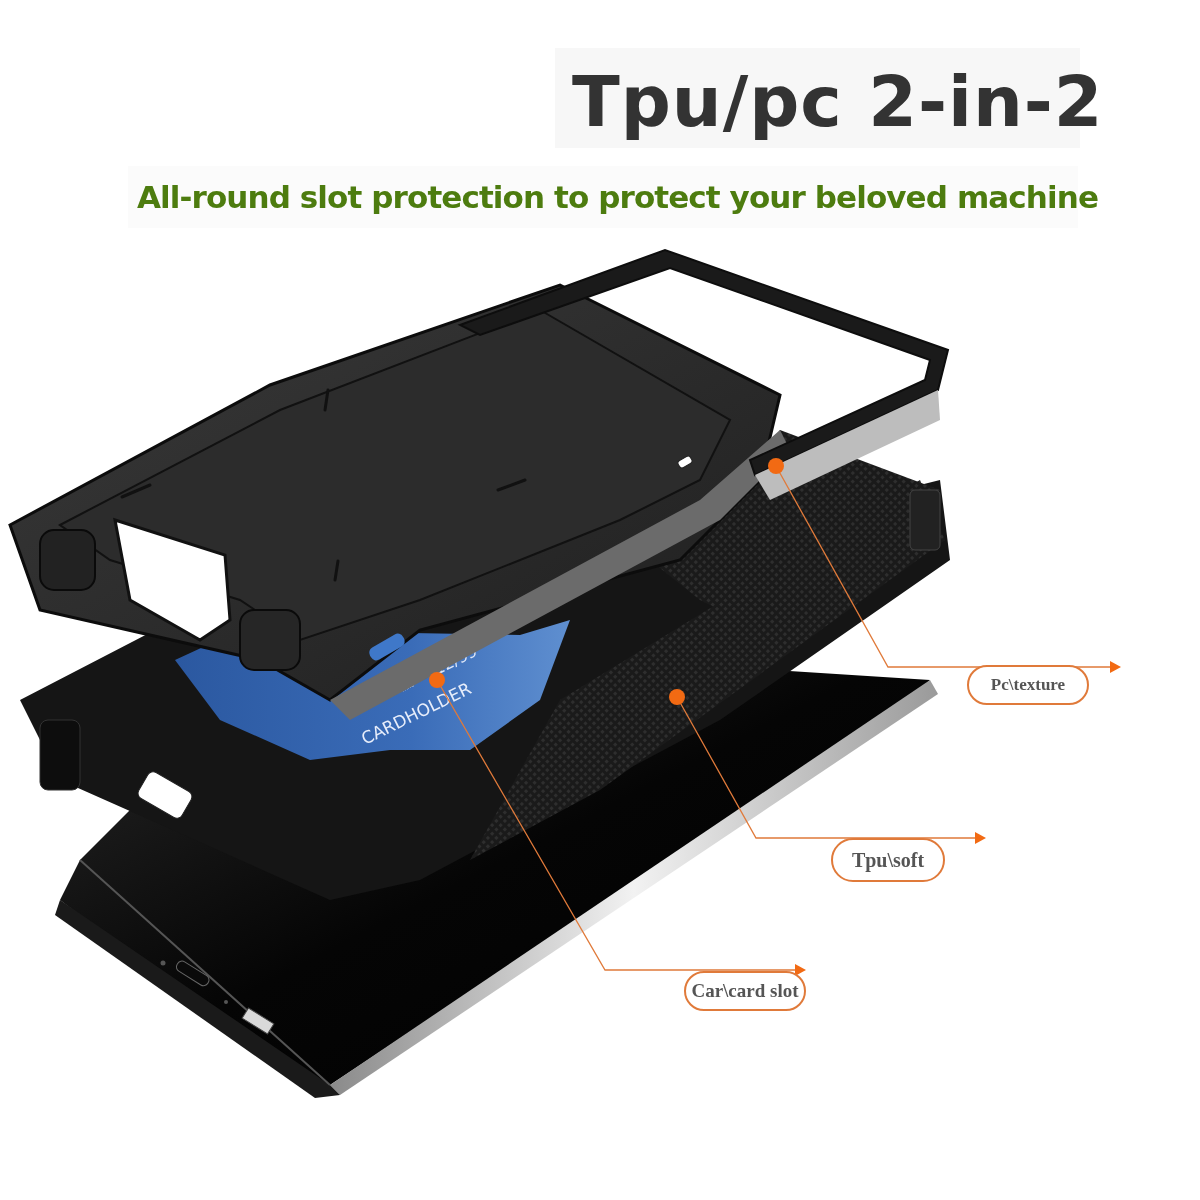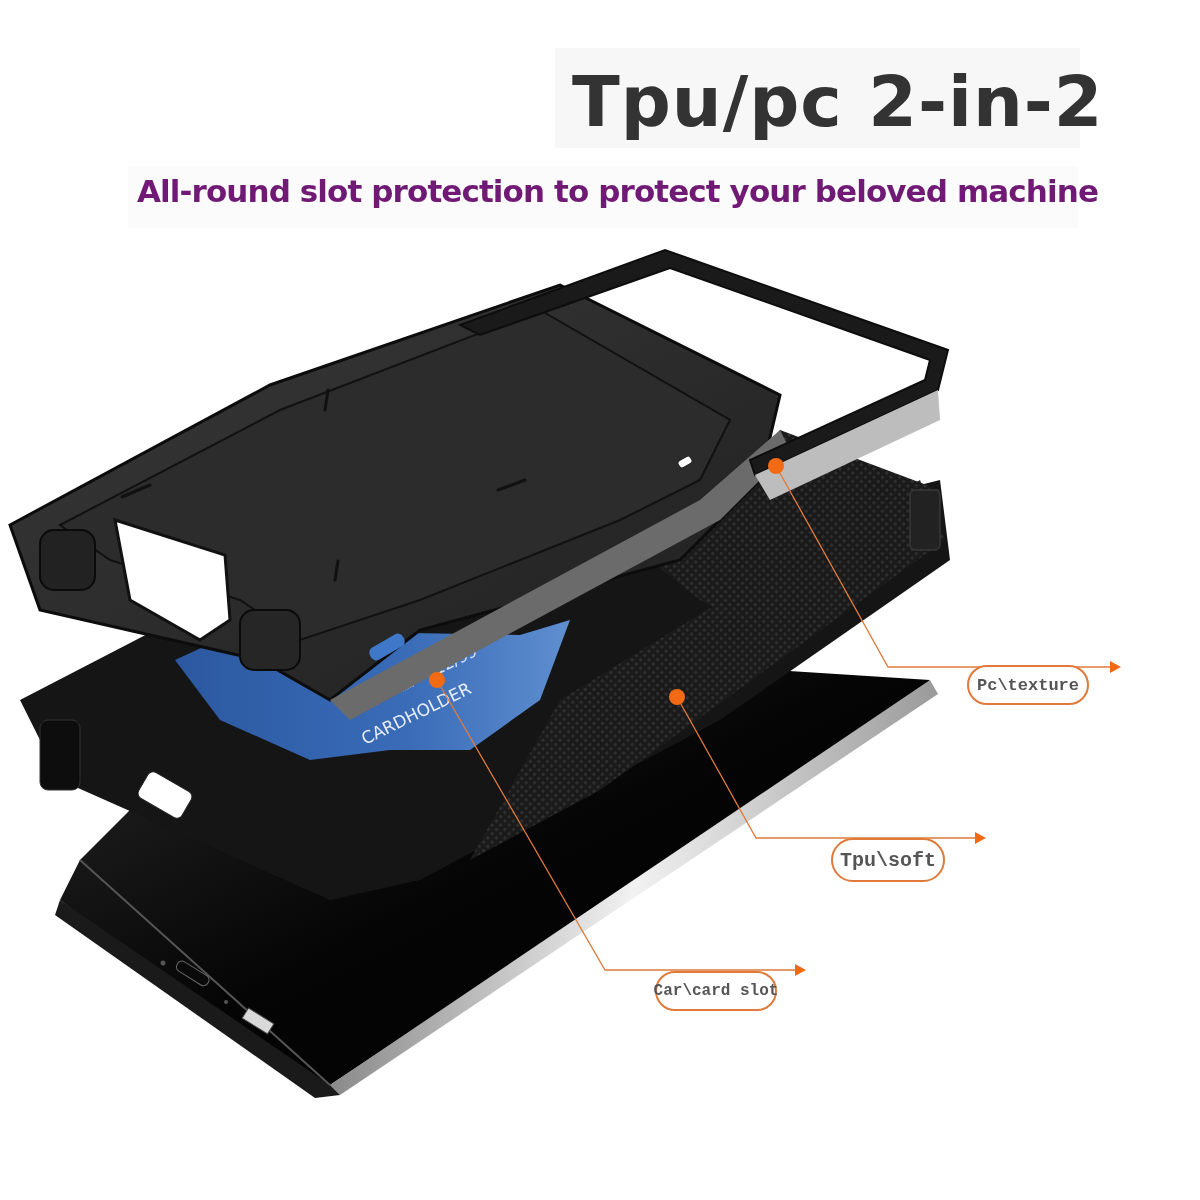--- a/index.html
+++ b/index.html
@@ -12,35 +12,35 @@
     position: absolute; left: 572px; top: 52px;
     font-family: "DejaVu Sans", sans-serif; font-weight: bold;
     font-size: 70px; letter-spacing: 1px; color: #333333; line-height: 100px;
     white-space: nowrap;
   }
   .subtitle-band {
     position: absolute; left: 128px; top: 166px; width: 950px; height: 62px;
     background: #fbfbfb;
   }
   .subtitle {
-    position: absolute; left: 137px; top: 168px;
+    position: absolute; left: 137px; top: 174px;
     font-family: "DejaVu Sans", sans-serif; font-weight: bold;
-    font-size: 31px; color: #701a75; line-height: 46px; white-space: nowrap;
+    font-size: 31px; color: #4d7c0f; line-height: 46px; white-space: nowrap;
     letter-spacing: -0.9px;
   }
   svg.art { position: absolute; left: 0; top: 0; }
   .pill {
     position: absolute; height: 40px; border: 2px solid #e07a3a; border-radius: 22px;
     background: #ffffff; display: flex; align-items: center; justify-content: center;
-    color: #555555; font-family: Liberation Mono, monospace; font-weight: bold;
+    color: #555555; font-family: Liberation Serif, serif; font-weight: bold;
     box-sizing: border-box; white-space: nowrap;
   }
   .pill-pc { left: 967px; top: 665px; width: 122px; font-size: 17px; }
   .pill-tpu { left: 831px; top: 838px; width: 114px; height: 44px; font-size: 20px; text-align: right; }
-  .pill-card { left: 655px; top: 971px; width: 122px; font-size: 16px; }
+  .pill-card { left: 684px; top: 971px; width: 122px; font-size: 19px; }
 </style>
 </head>
 <body>
 
 <div class="title-band"></div>
 <div class="title">Tpu/pc 2-in-2</div>
 <div class="subtitle-band"></div>
 <div class="subtitle">All-round slot protection to protect your beloved machine</div>
 
 <svg class="art" width="1200" height="1200" viewBox="0 0 1200 1200">

